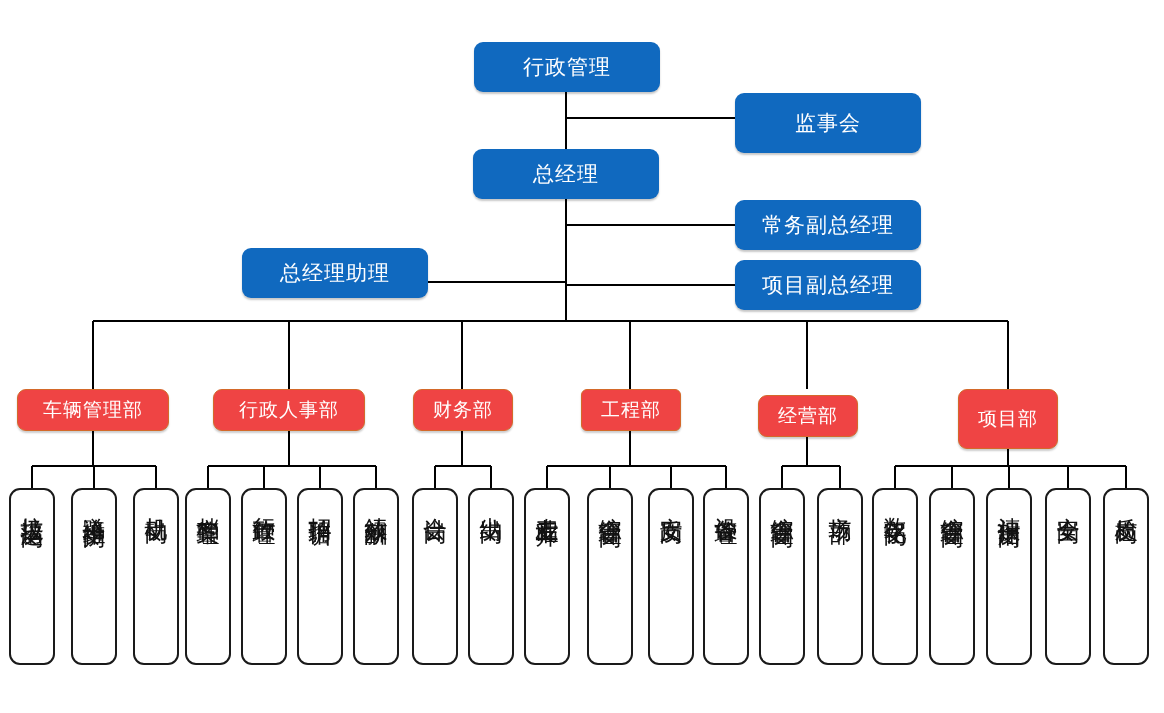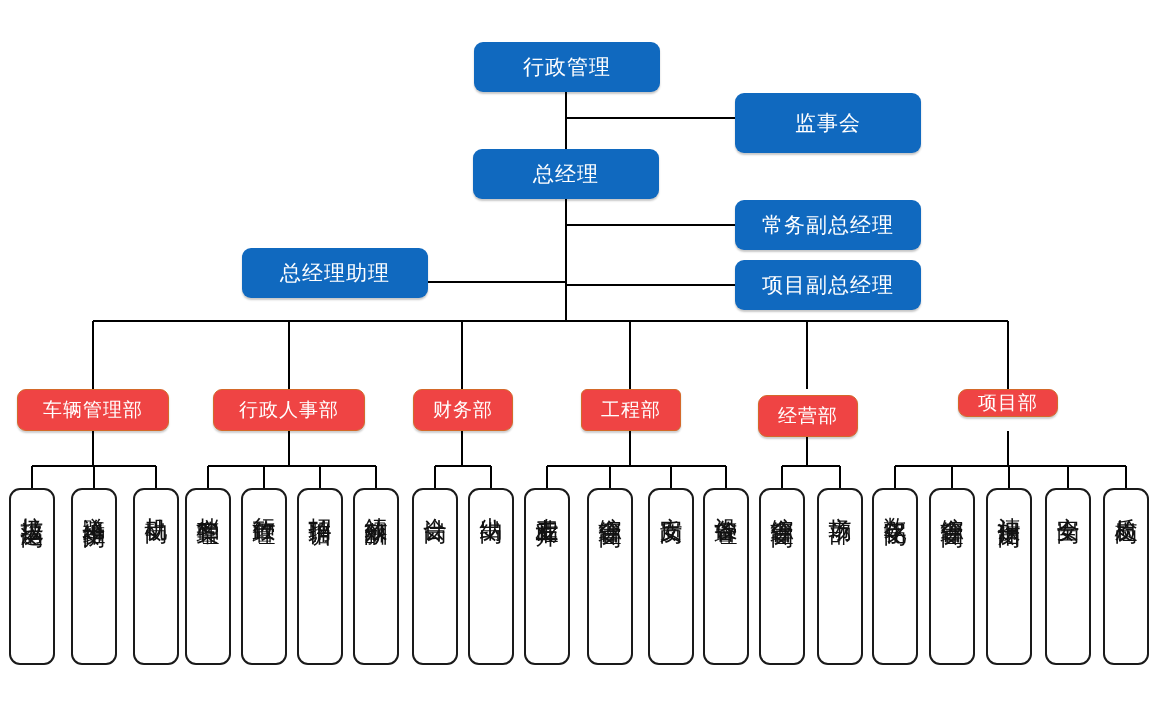--- a/index.html
+++ b/index.html
@@ -207,21 +207,21 @@
       </div>
       <div class="node orange" style="left: 758px; top: 389px; width: 100px; height: 42px; margin-top: 6px;">
         <span>经营部</span>
       </div>
       <div class="leaf" style="left: 759px; top: 488px; width: 46px; height: 177px;">
         <span class="vtext">综合管理岗</span>
       </div>
       <div class="leaf" style="left: 817px; top: 488px; width: 46px; height: 177px;">
         <span class="vtext">市场部</span>
       </div>
-      <div class="node orange" style="left: 958px; top: 389px; width: 100px; height: 28px;">
+      <div class="node orange" style="left: 958px; top: 389px; width: 100px; height: 60px;">
         <span>项目部</span>
       </div>
       <div class="leaf" style="left: 872px; top: 488px; width: 46px; height: 177px;">
         <span class="vtext">数字化岗</span>
       </div>
       <div class="leaf" style="left: 929px; top: 488px; width: 46px; height: 177px;">
         <span class="vtext">综合管理岗</span>
       </div>
       <div class="leaf" style="left: 986px; top: 488px; width: 46px; height: 177px;">
         <span class="vtext">清扫保洁岗</span>

